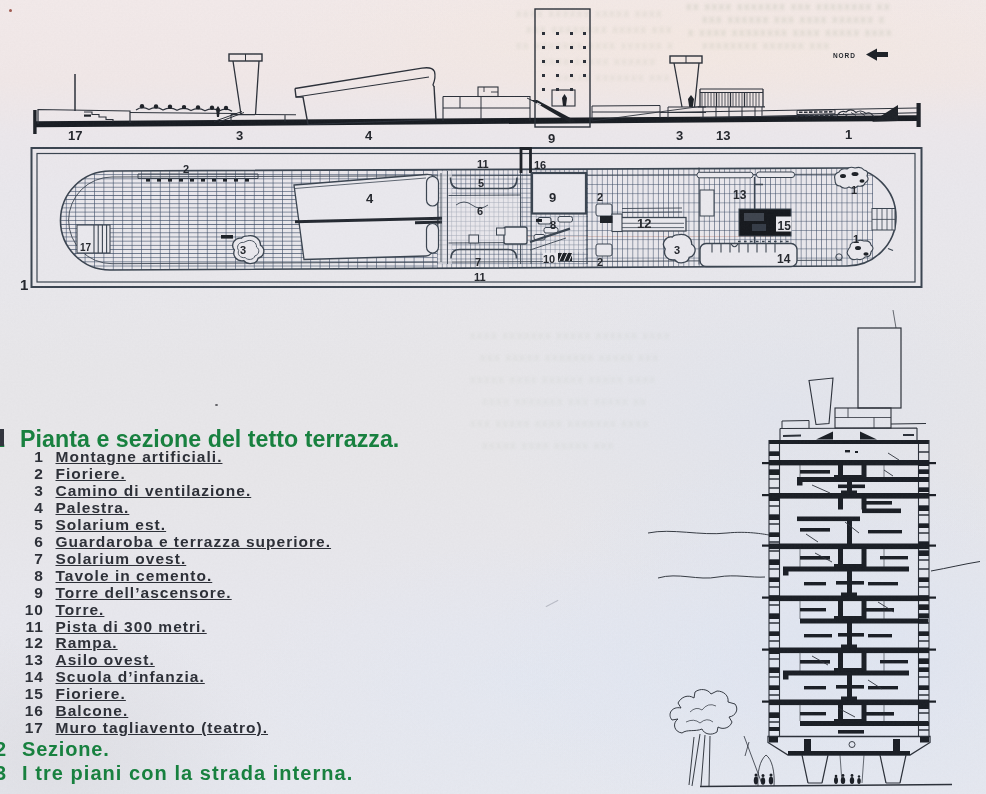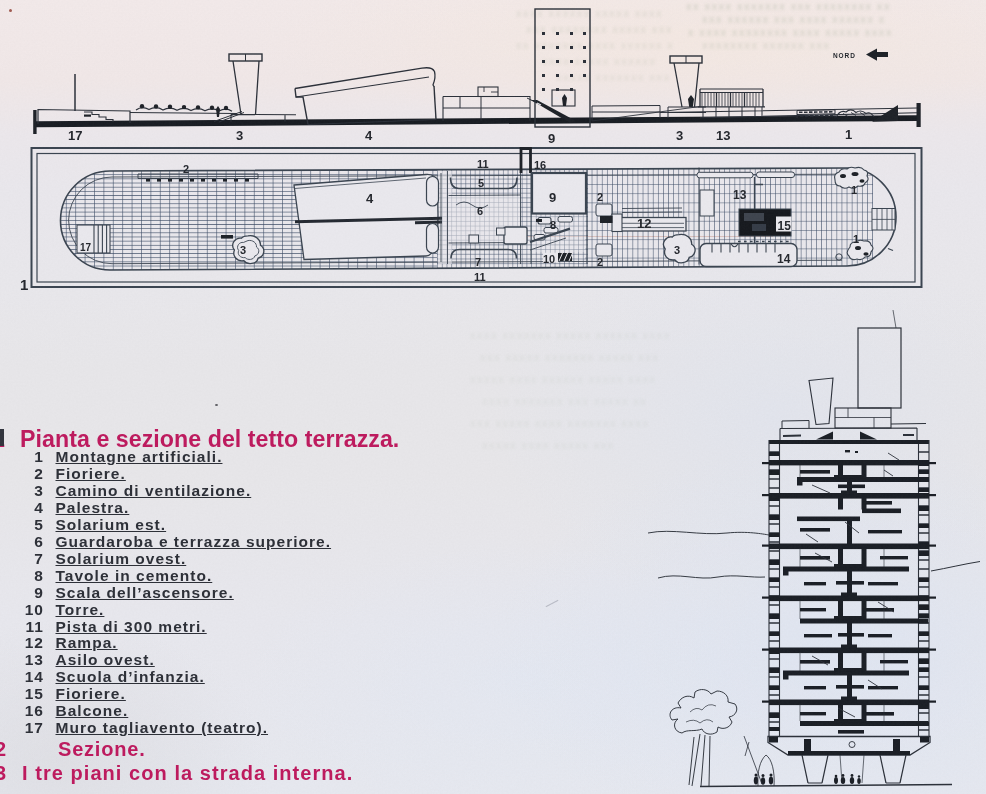--- a/index.html
+++ b/index.html
@@ -15,21 +15,21 @@
    radial-gradient(ellipse 420px 260px at 780px 420px, rgba(218,226,242,.4), rgba(218,226,242,0) 70%),
    radial-gradient(ellipse 600px 120px at 700px 40px, rgba(246,232,220,.5), rgba(246,232,220,0) 75%),
    radial-gradient(ellipse 300px 200px at 60px 760px, rgba(210,208,210,.35), rgba(210,208,210,0) 70%);}
 .bleed{position:absolute;color:#87997f;filter:blur(1.5px);font-weight:bold;white-space:nowrap;letter-spacing:1.5px;}
 svg{position:absolute;display:block;}
 .lbl{font-family:"Liberation Sans",sans-serif;font-weight:bold;fill:#23262c;}
 #legend{position:absolute;left:0;top:0;color:#2b2e36;}
 #legend table td{padding:0;}
 #legend td.n{min-width:44px;text-align:right;vertical-align:top;}
 #legend td.d{padding-left:11.5px;white-space:nowrap;text-decoration:underline;}
-.t1{position:absolute;font-weight:bold;color:#be185d;}
+.t1{position:absolute;font-weight:bold;color:#15803d;}
 </style>
 </head>
 <body>
 <div id="bg1"></div>
 <div id="bg2"></div>
 
 <div style="position:absolute;left:215px;top:404px;width:3px;height:2px;background:#5a5a60;border-radius:50%;"></div>
 
 <div style="position:absolute;left:545px;top:603px;width:14px;height:1px;background:#b9bcc6;transform:rotate(-28deg);"></div>
 
@@ -682,21 +682,21 @@
 <tr>
           <td class="n">7</td>
           <td class="d">Solarium ovest.</td>
         </tr>
 <tr>
           <td class="n">8</td>
           <td class="d">Tavole in cemento.</td>
         </tr>
 <tr>
           <td class="n">9</td>
-          <td class="d">Scala dell’ascensore.</td>
+          <td class="d">Torre dell’ascensore.</td>
         </tr>
 <tr>
           <td class="n">10</td>
           <td class="d">Torre.</td>
         </tr>
 <tr>
           <td class="n">11</td>
           <td class="d">Pista di 300 metri.</td>
         </tr>
 <tr>
@@ -720,21 +720,21 @@
           <td class="d">Balcone.</td>
         </tr>
 <tr>
           <td class="n">17</td>
           <td class="d">Muro tagliavento (teatro).</td>
         </tr>
 </tbody>
     </table>
 </div>
 
-<div class="t1" style="left:22px;top:738px;font-size:20px;letter-spacing:0.8px;margin-left:36px;">Sezione.</div>
+<div class="t1" style="left:22px;top:738px;font-size:20px;letter-spacing:0.8px;">Sezione.</div>
 
 <div class="t1" style="left:22px;top:762px;font-size:20px;letter-spacing:1.05px;">I tre piani con la strada interna.</div>
 
 <div class="t1" style="left:-8px;top:425.5px;font-size:23.2px;">1</div>
 <div style="position:absolute;left:0px;top:429px;width:4px;height:17px;background:#30333c;"></div>
 
 <div class="t1" style="left:-5px;top:738px;font-size:20px;">2</div>
 
 <div class="t1" style="left:-5px;top:762px;font-size:20px;">3</div>
 

